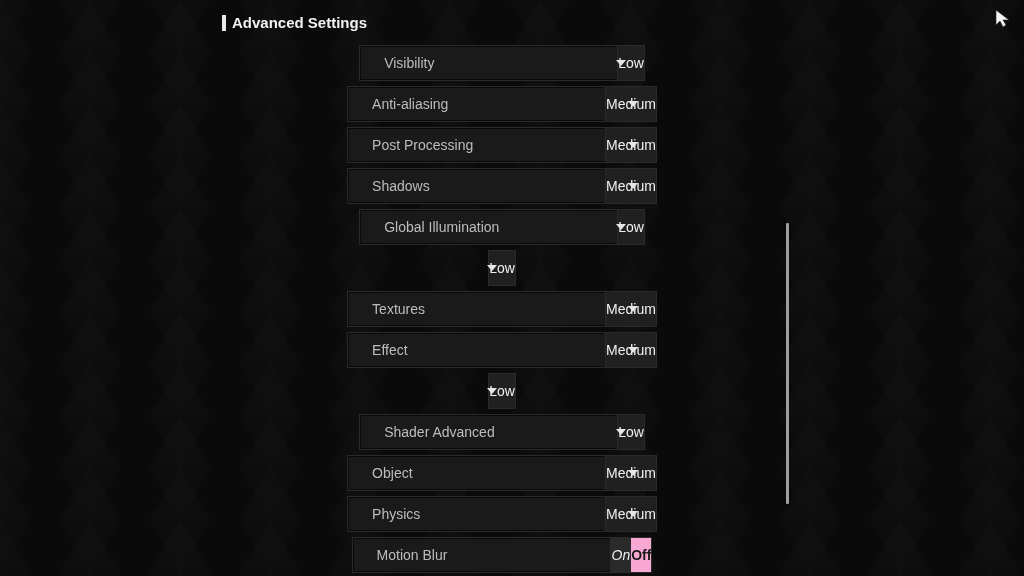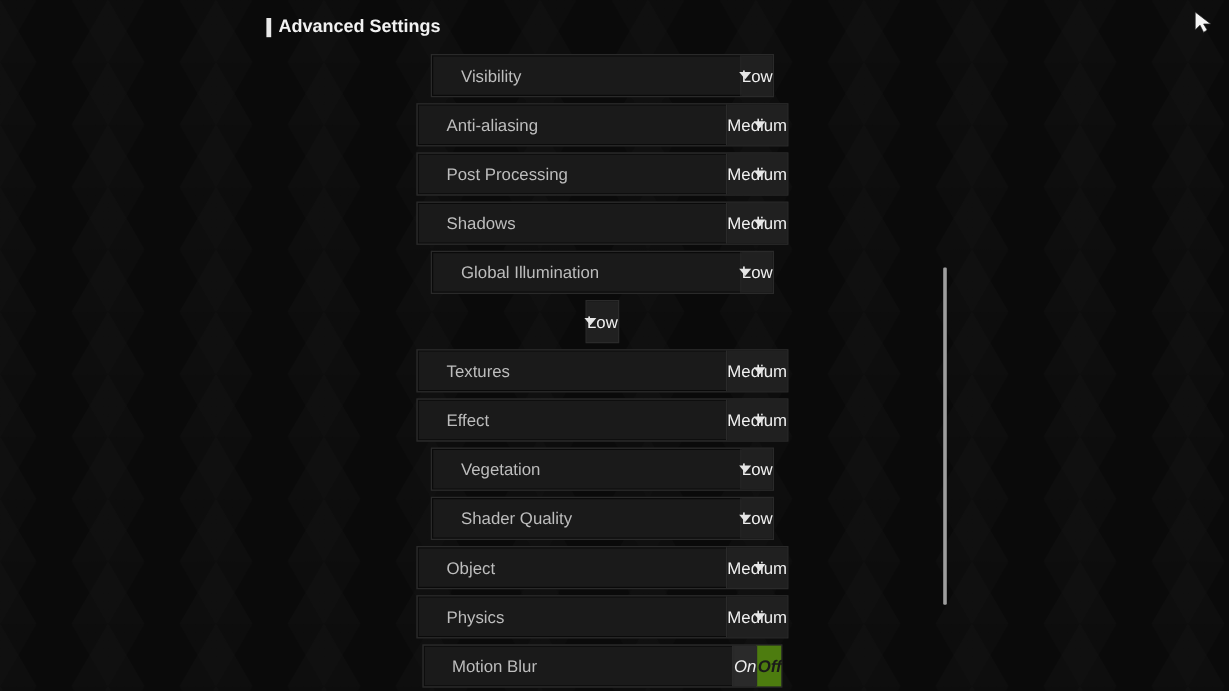--- a/index.html
+++ b/index.html
@@ -71,21 +71,21 @@
   
   .toggle {
     flex: 1; display: flex; align-items: stretch;
   }
   .toggle-btn {
     flex: 1; display: flex; align-items: center; justify-content: center;
     font-size: 14px; cursor: pointer;
     border-left: 1px solid #2a2a2a;
   }
   .toggle-btn.on { background: #2a2a2a; color: #eee; font-style: italic; }
-  .toggle-btn.off { background: #4d7c0f; color: #1a1a1a; font-weight: 600; font-style: italic; }
+  .toggle-btn.off { background: #f9a8d4; color: #1a1a1a; font-weight: 600; }
 
   .scrollbar {
     position: absolute;
     left: 786px;
     top: 223px;
     width: 3px; height: 281px;
     background: #9e9e9e;
     border-radius: 1px;
   }
 
@@ -153,28 +153,27 @@
         </div>
       </div>
       <div class="row">
         <div class="label">Effect</div>
         <div class="value">
           <span>Medium</span>
           <span class="caret"></span>
         </div>
       </div>
       <div class="row">
-        <div class="label">Vegetation</div>
-        <div class="value">
-          <span>Low</span>
-          <span class="caret"></span>
-        </div>
-      </div>
-      <div class="row">
-        <div class="label">Shader Quality</div>
+        <div class="value">
+          <span>Low</span>
+          <span class="caret"></span>
+        </div>
+      </div>
+      <div class="row">
+        <div class="label">Shader Advanced</div>
         <div class="value">
           <span>Low</span>
           <span class="caret"></span>
         </div>
       </div>
       <div class="row">
         <div class="label">Object</div>
         <div class="value">
           <span>Medium</span>
           <span class="caret"></span>

